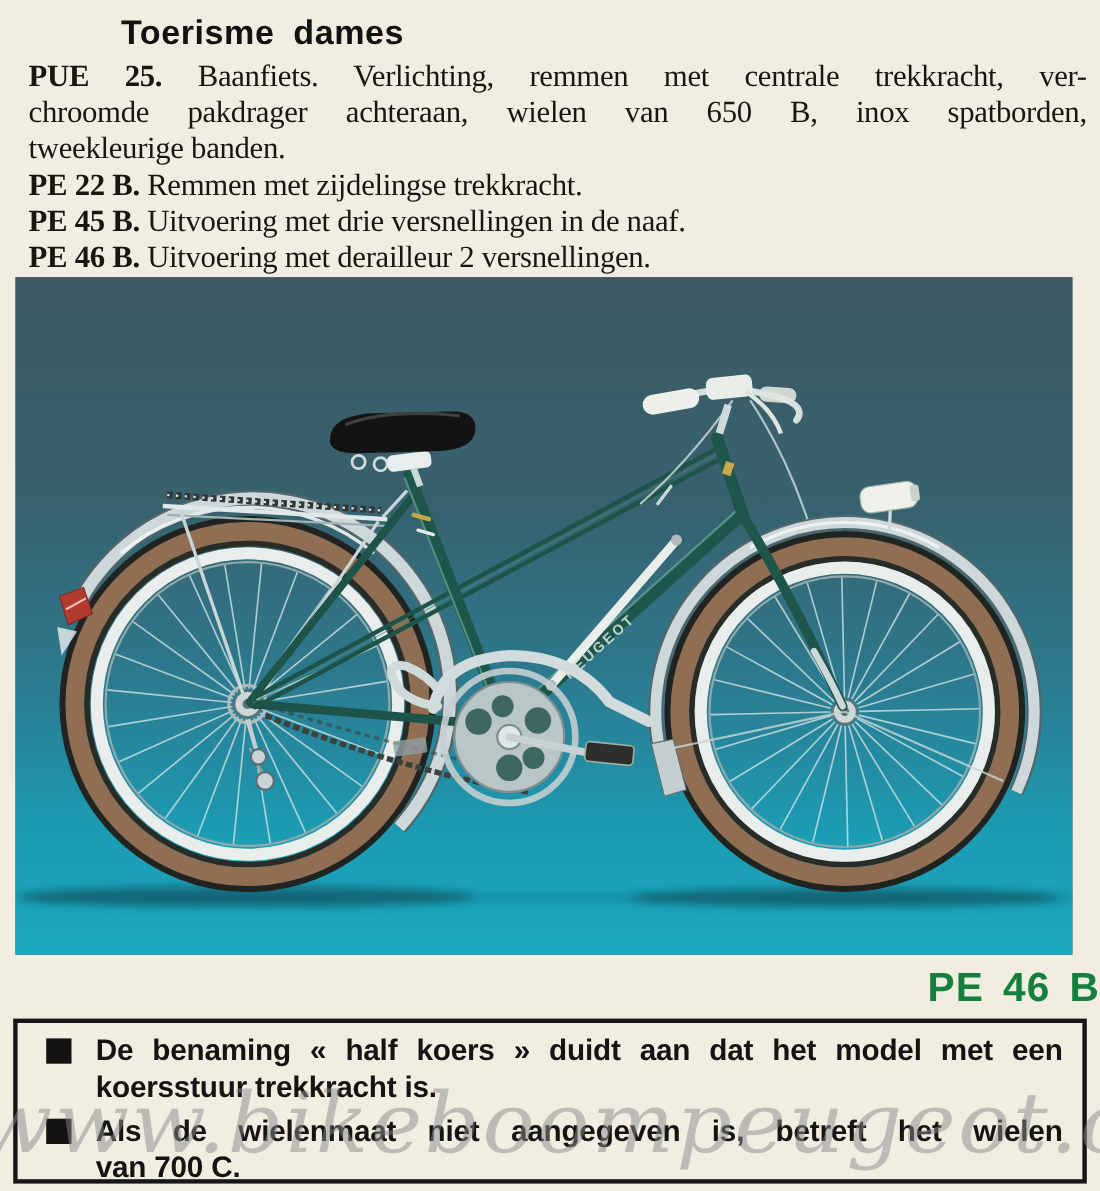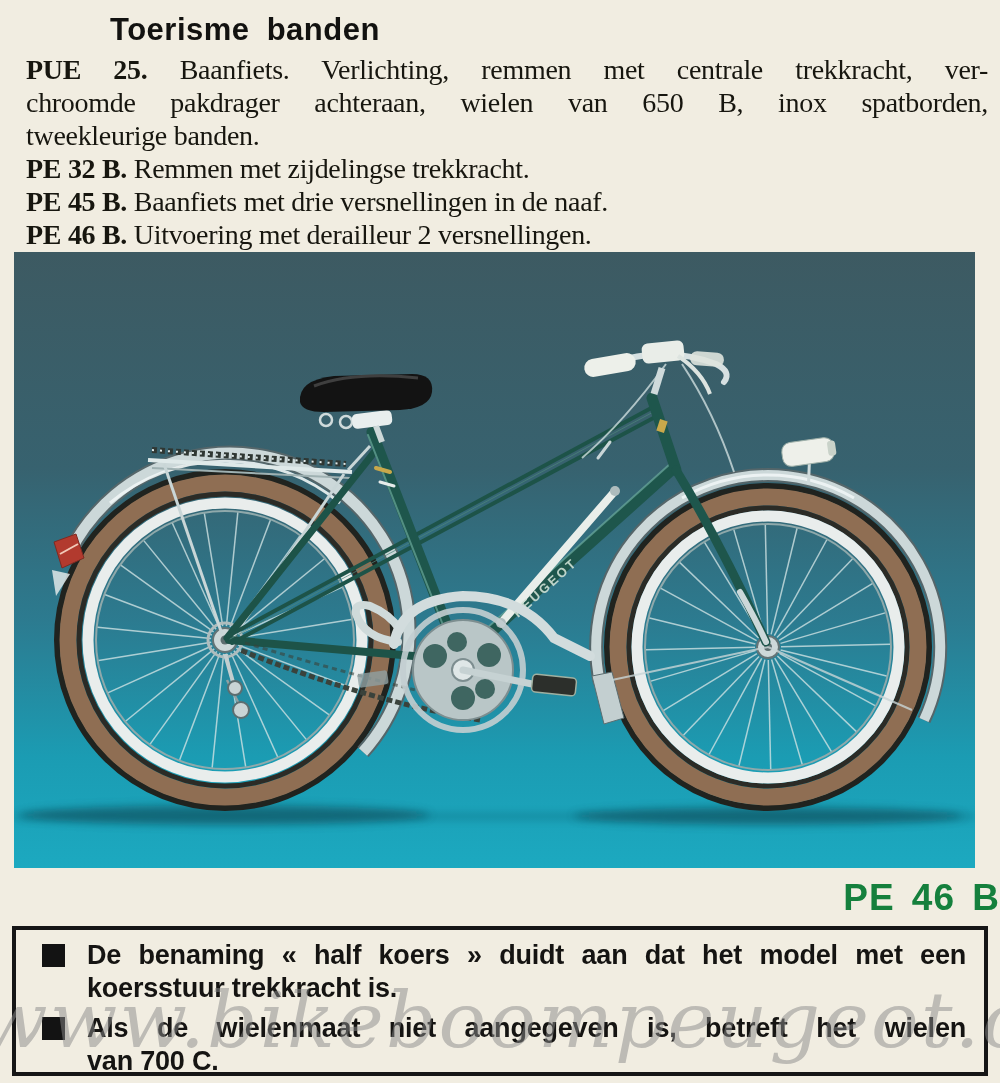--- a/index.html
+++ b/index.html
@@ -48,28 +48,28 @@
     font-family:"DejaVu Serif", serif;font-style:italic;
     font-size:76px;letter-spacing:2px;white-space:nowrap;
     color:#8a8a8a;opacity:.5;
     transform:scaleX(1.04);transform-origin:center;
     pointer-events:none;z-index:6;
   }
 </style>
 </head>
 <body>
 
-<div class="heading">Toerisme banden</div>
+<div class="heading">Toerisme dames</div>
 
 <div class="para">
   <div class="para-line jl"><span class="b">PUE 25.</span> <span>Baanfiets. Verlichting, remmen met centrale trekkracht, ver-</span></div>
   <div class="para-line jl"><span>chroomde pakdrager achteraan, wielen van 650 B, inox spatborden,</span></div>
   <div class="para-line"><span>tweekleurige banden.</span></div>
-  <div class="para-line"><span class="b">PE 32 B.</span> <span>Remmen met zijdelingse trekkracht.</span></div>
-  <div class="para-line"><span class="b">PE 45 B.</span> <span>Baanfiets met drie versnellingen in de naaf.</span></div>
+  <div class="para-line"><span class="b">PE 22 B.</span> <span>Remmen met zijdelingse trekkracht.</span></div>
+  <div class="para-line"><span class="b">PE 45 B.</span> <span>Uitvoering met drie versnellingen in de naaf.</span></div>
   <div class="para-line"><span class="b">PE 46 B.</span> <span>Uitvoering met derailleur 2 versnellingen.</span></div>
 </div>
 
 <div class="photo">
 <svg viewBox="0 0 961 616" xmlns="http://www.w3.org/2000/svg">
   <defs>
     <linearGradient id="bg" x1="0" y1="0" x2="0" y2="1">
       <stop offset="0" stop-color="#3d5a62"></stop>
       <stop offset=".35" stop-color="#37626f"></stop>
       <stop offset=".60" stop-color="#2c7b90"></stop>

